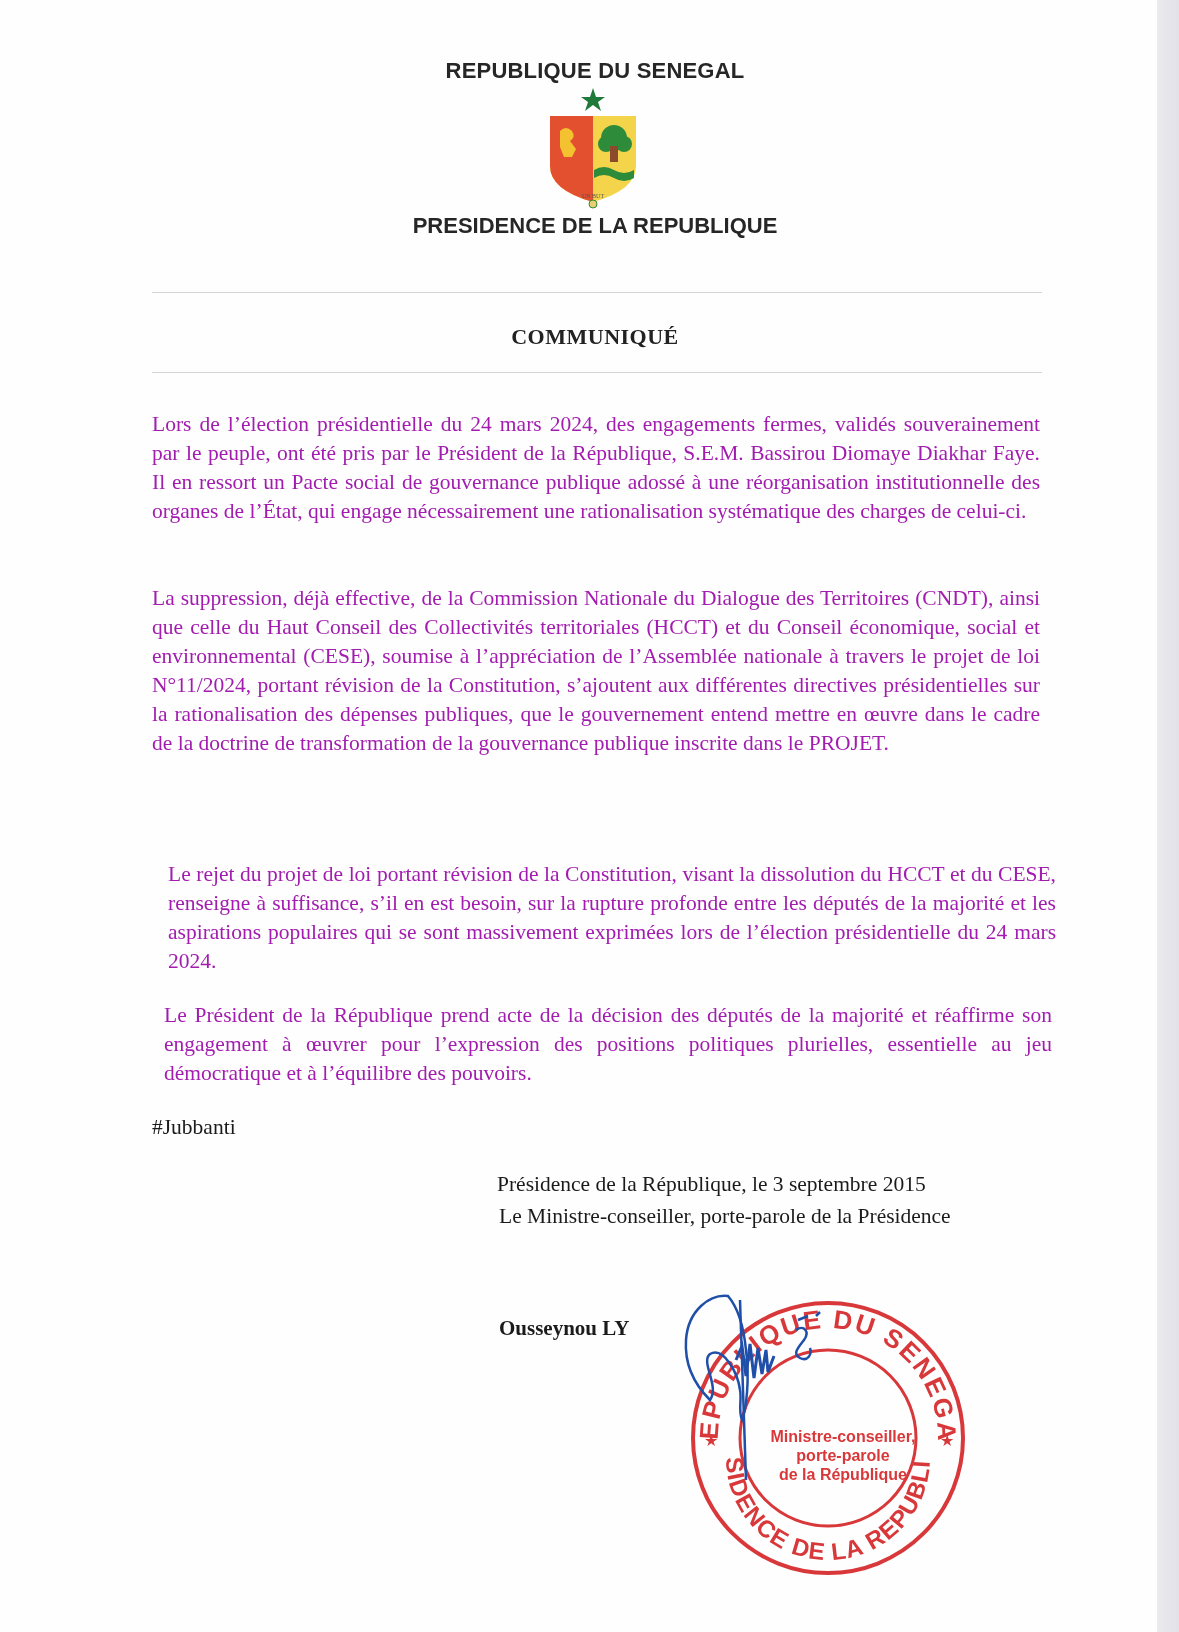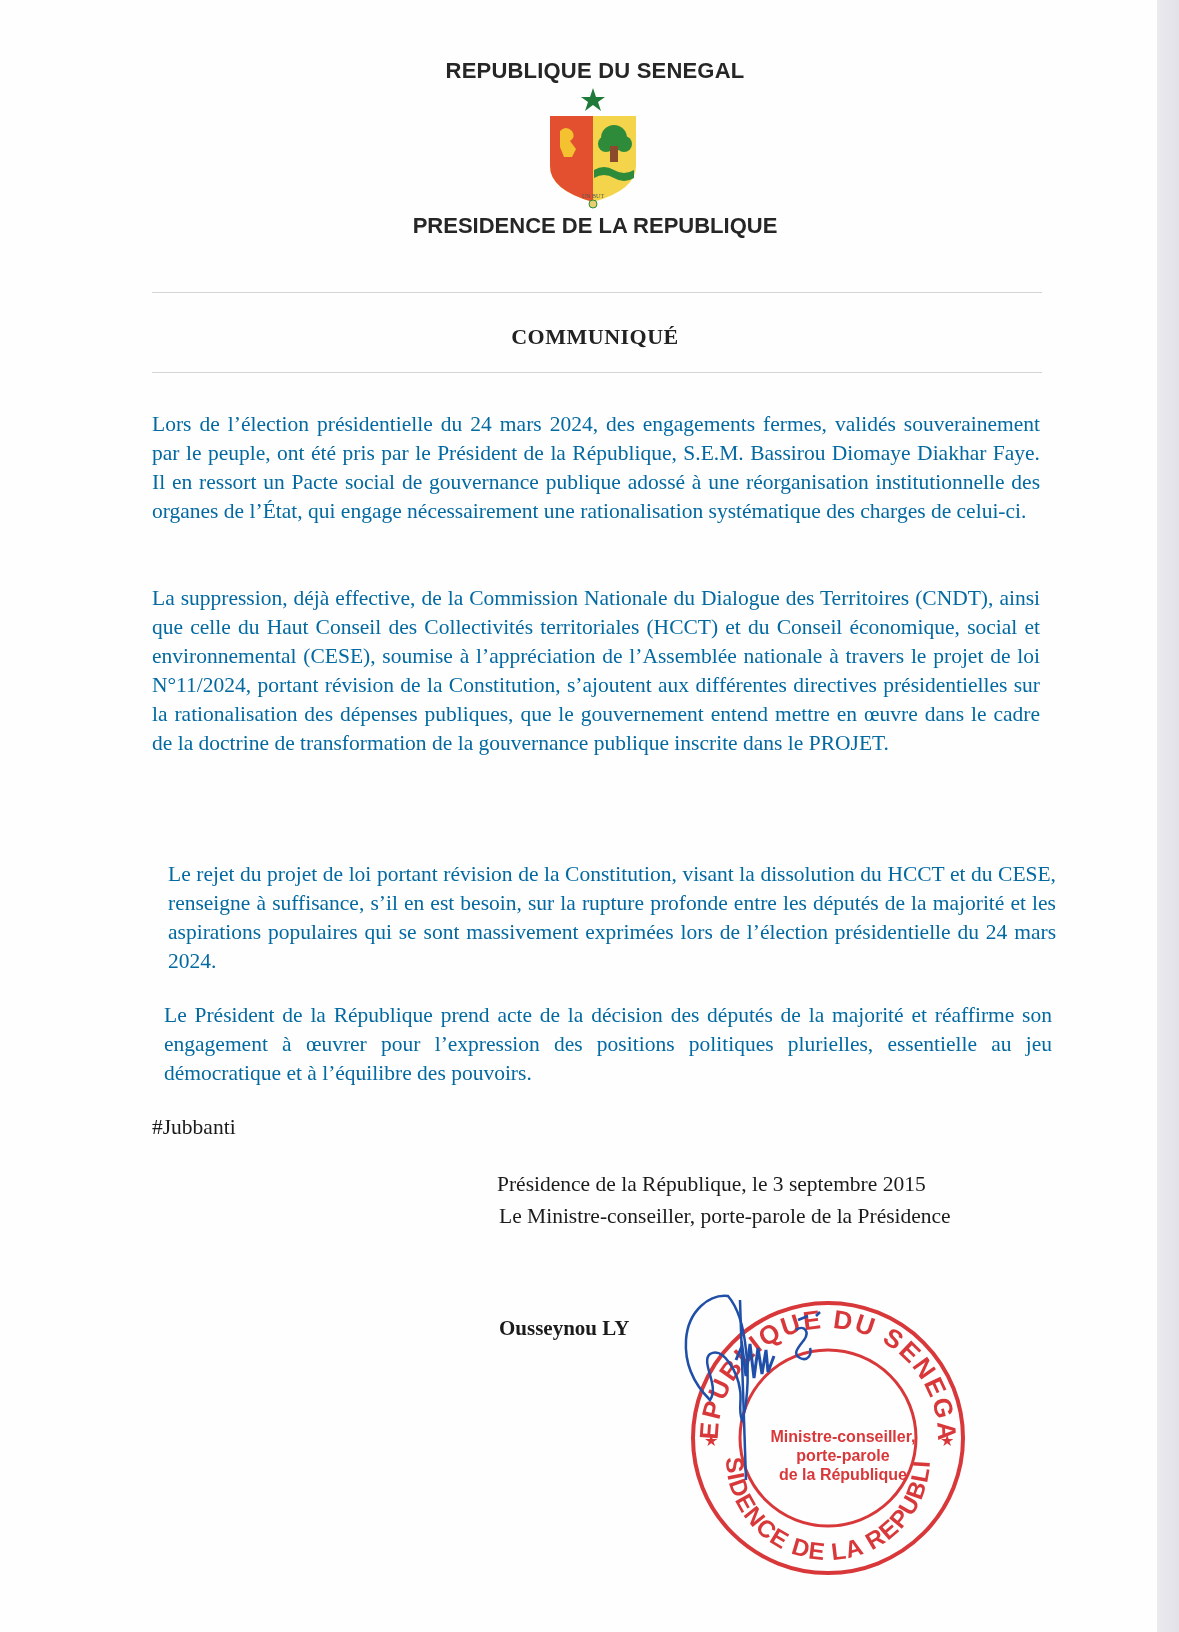--- a/index.html
+++ b/index.html
@@ -29,21 +29,21 @@
   .rule {
     position: absolute; left: 152px; width: 890px; height: 1px;
     background: #d4d4d4;
   }
   .title {
     position: absolute; top: 324px; left: 0; width: 1190px; text-align: center;
     font-size: 22px; font-weight: bold; letter-spacing: 0.5px; color: #222;
   }
   .para {
     position: absolute; left: 152px; width: 888px;
-    font-size: 21.5px; line-height: 29px; text-align: justify; color: #0369a1;
+    font-size: 21.5px; line-height: 29px; text-align: justify; color: #a21caf;
   }
   .hashtag { position: absolute; left: 152px; top: 1115px; font-size: 21.5px; }
   .date { position: absolute; left: 497px; top: 1172px; font-size: 21.5px; }
   .role { position: absolute; left: 499px; top: 1204px; font-size: 21.5px; }
   .name { position: absolute; left: 499px; top: 1316px; font-size: 21px; font-weight: bold; text-align: center; }
   .stamp { position: absolute; left: 678px; top: 1288px; width: 300px; height: 290px; }
   .sig { position: absolute; left: 680px; top: 1290px; width: 200px; height: 210px; }
   .stamp-inner {
     position: absolute; left: 758px; top: 1427px; width: 170px; text-align: center;
     font-family: "Liberation Sans", "DejaVu Sans", sans-serif; font-weight: bold;

